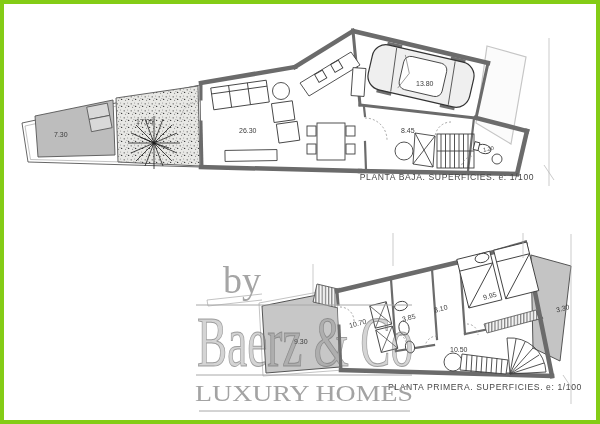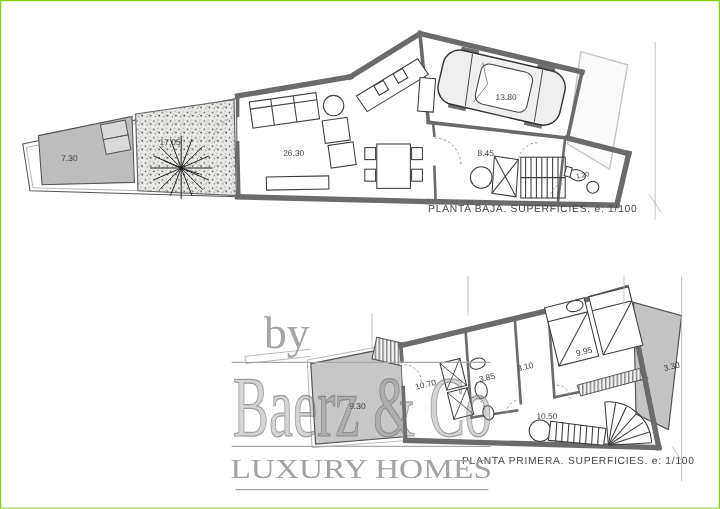--- a/index.html
+++ b/index.html
@@ -1,18 +1,18 @@
 <!DOCTYPE html>
 <html><head>
 <meta charset="utf-8">
 <style>
   html,body{margin:0;padding:0;background:#ffffff;}
   .stage{
     position:relative;width:600px;height:424px;background:#ffffff;
-    border:1px solid #84cc16;box-sizing:border-box;overflow:hidden;
+    border:4px solid #84cc16;box-sizing:border-box;overflow:hidden;
     font-family:"Liberation Sans",sans-serif;
   }
   svg{display:block}
   .wall{stroke:#6b6b6b;fill:none;stroke-linecap:square}
   .wall4{stroke-width:4.5}
   .wall3{stroke-width:3}
   .wall2{stroke-width:2.2}
   .thin{stroke:#555555;stroke-width:0.9;fill:none}
   .hair{stroke:#9a9a9a;stroke-width:0.6;fill:none}
   .furn{stroke:#3f3f3f;stroke-width:0.9;fill:#ffffff}

